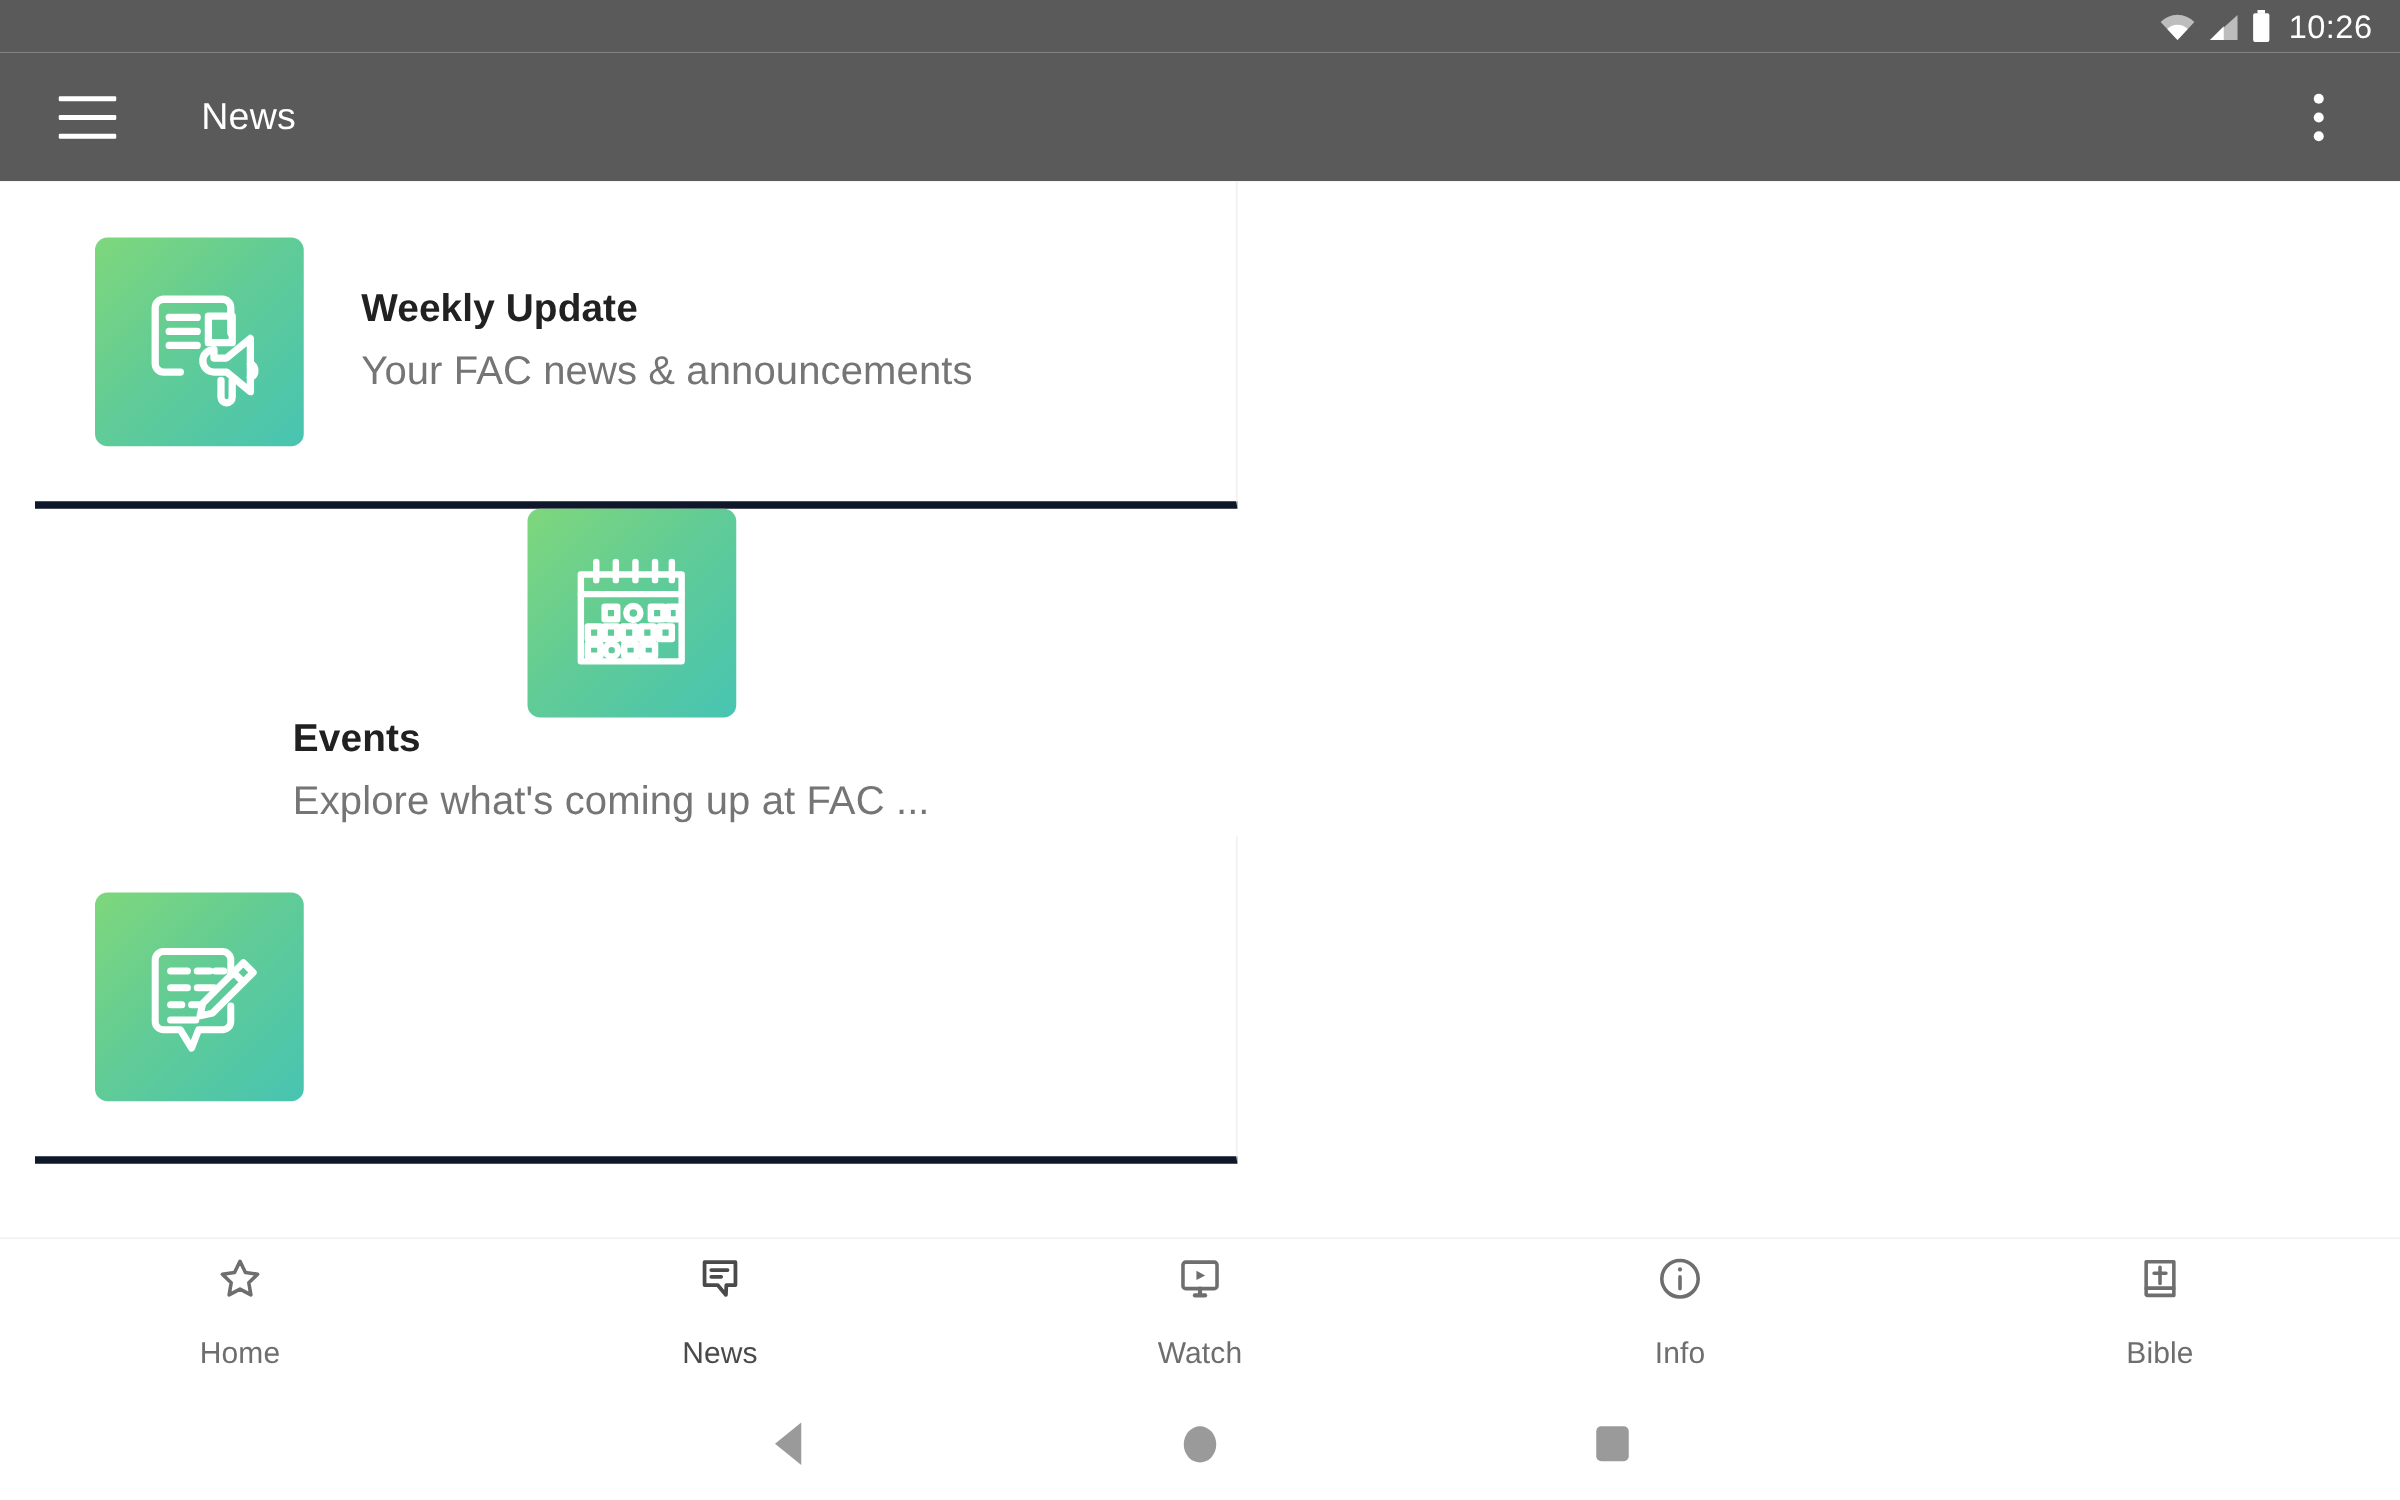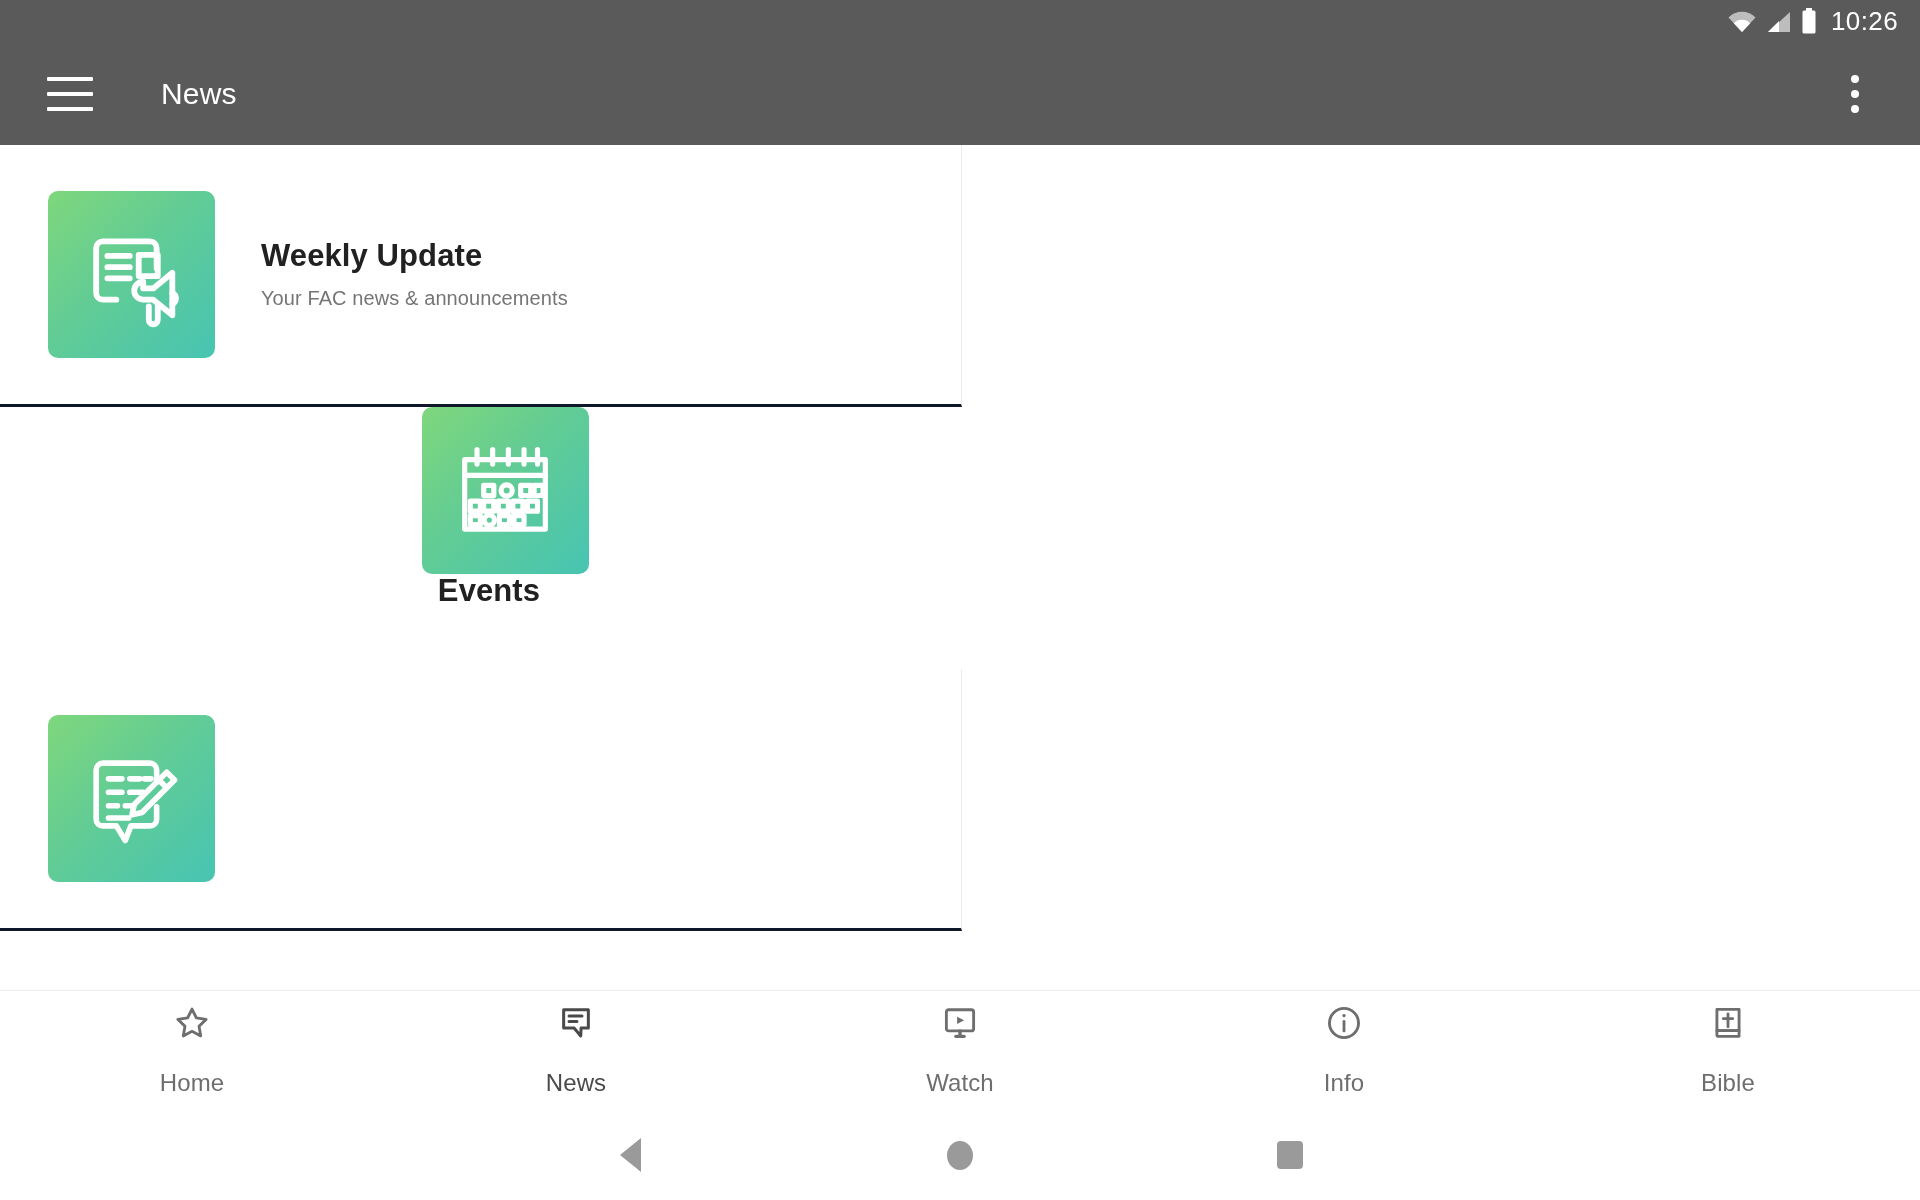--- a/index.html
+++ b/index.html
@@ -55,42 +55,42 @@
   .grid{
     position:absolute; left:0; top:0; width:1920px;
     display:flex; flex-wrap:wrap;
   }
   .cell{
     width:962px; height:262px;
     display:flex; align-items:center;
     position:relative;
     cursor:pointer;
   }
-  .cell.col-left{ border-right:1px solid #ededed; border-bottom:3px solid #0f172a; }
+  .cell.col-left{ border-right:1px solid #ededed; border-bottom:6px solid #0f172a;margin-left:28px; }
   .cell.col-right{ border-bottom:1px solid transparent;flex-direction:column; }
   .cell.col-right.has-item{ border-bottom:1px solid transparent; }
   .cell.empty{ border:none; }
 
   .tile{
     width:167px; height:167px; min-width:167px;
     margin-left:48px;
     border-radius:10px;
     background:linear-gradient(135deg,#7fd77c 0%,#62cc95 45%,#47c4b2 100%);
     display:flex; align-items:center; justify-content:center;
   }
   .tile svg{ width:112px; height:112px; display:block; }
 
   .cell-text{ margin-left:46px; padding-right:30px; }
   .cell-title{
     font-size:31px; font-weight:bold; color:#212121;
     line-height:1.1; letter-spacing:.1px;
   }
   .cell-sub{
     margin-top:13px;
-    font-size:20px; font-weight:400; color:#757575;
+    font-size:32px; font-weight:400; color:#757575;
     line-height:1.2; letter-spacing:.1px;
     white-space:nowrap;
   }
 
   
   .bottom-nav{
     position:absolute; left:0; top:990px; width:1920px; height:120px;
     background:#ffffff;
     border-top:1px solid #ededed;
     display:flex; align-items:center;
@@ -191,20 +191,21 @@
           <rect x="57" y="59" width="9" height="9"></rect>
           <rect x="70" y="59" width="9" height="9"></rect>
           <rect x="19" y="72" width="9" height="8"></rect>
           <circle cx="36" cy="76" r="4.6"></circle>
           <rect x="45" y="72" width="9" height="8"></rect>
           <rect x="58" y="72" width="9" height="8"></rect>
         </svg>
       </div>
       <div class="cell-text">
         <div class="cell-title">Events</div>
+        <div class="cell-sub">Explore what's coming up at FAC ...</div>
       </div>
     </div>
 
     <div class="cell col-left">
       <div class="tile">
         <svg viewBox="0 0 100 100" fill="none" stroke="#ffffff" stroke-width="5" stroke-linecap="round" stroke-linejoin="round">
           <path d="M72 35 V24 a6 6 0 0 0-6-6 H24 a6 6 0 0 0-6 6 v44 a6 6 0 0 0 6 6 h12 l8 13 l5-13 h17 a6 6 0 0 0 6-6 V57"></path>
           <path d="M29 32 h12 M48 32 h9 M61 32 h6"></path>
           <path d="M29 44 h12 M48 44 h12"></path>
           <path d="M29 56 h8 M44 56 h6"></path>

